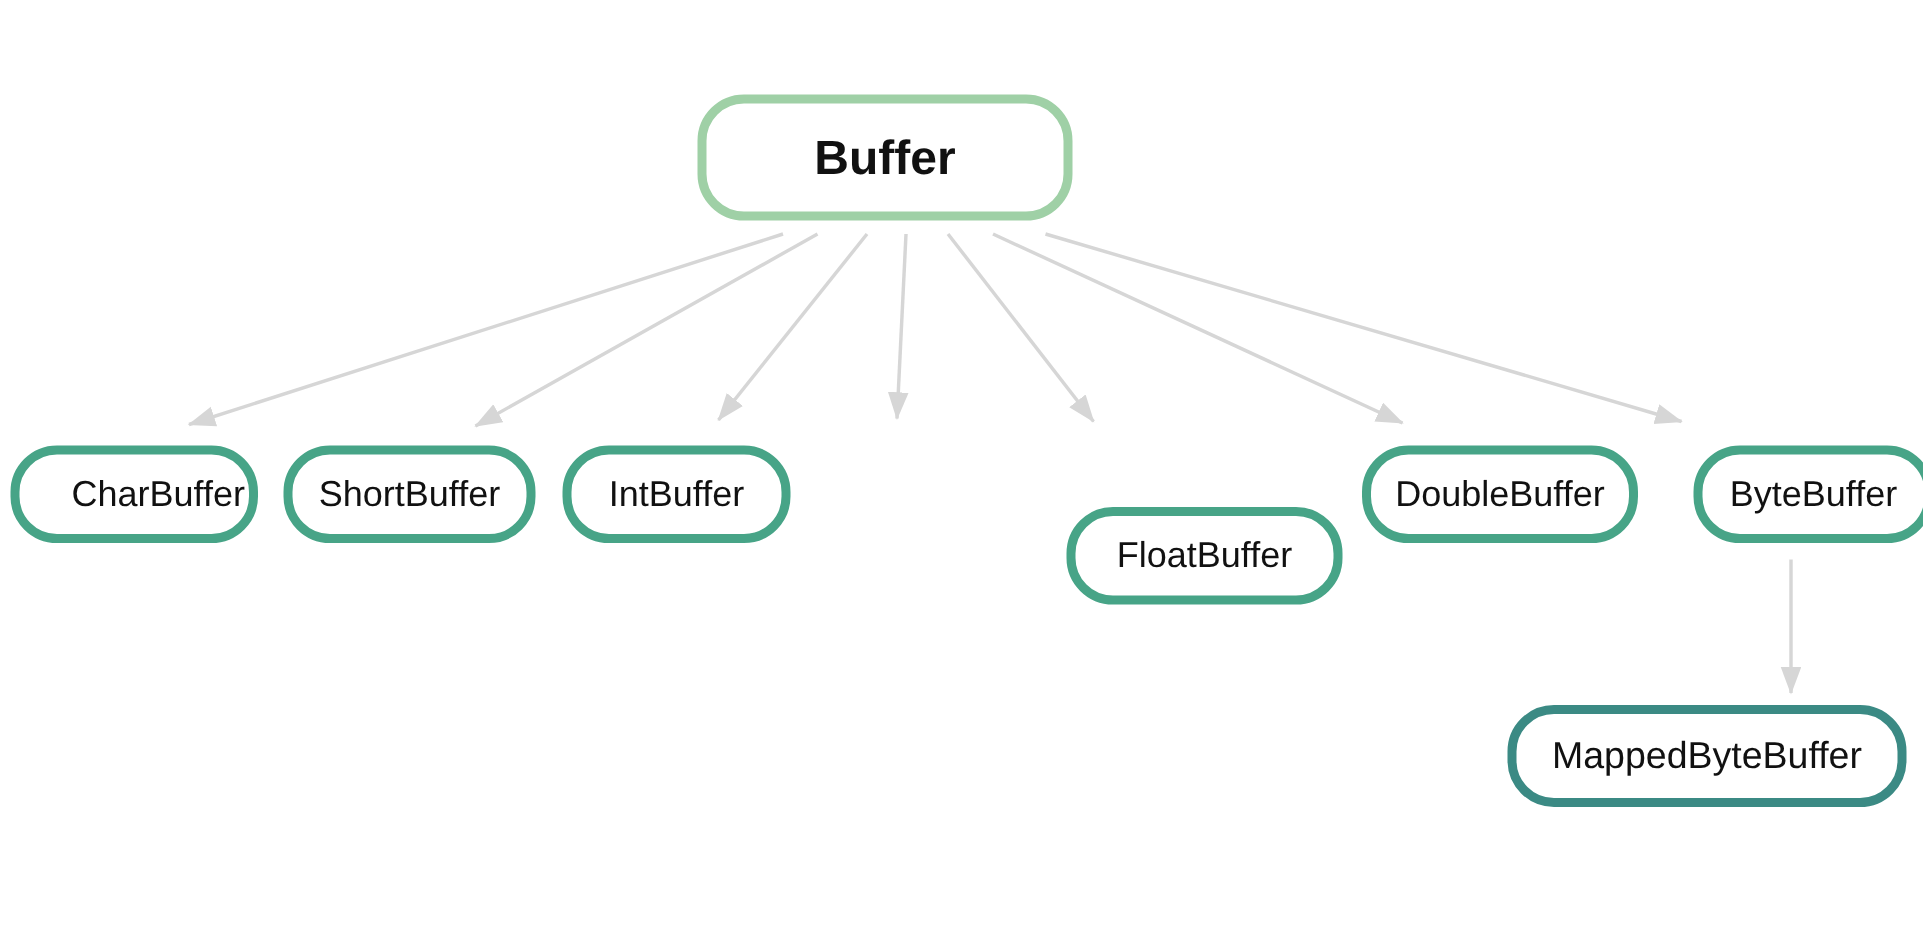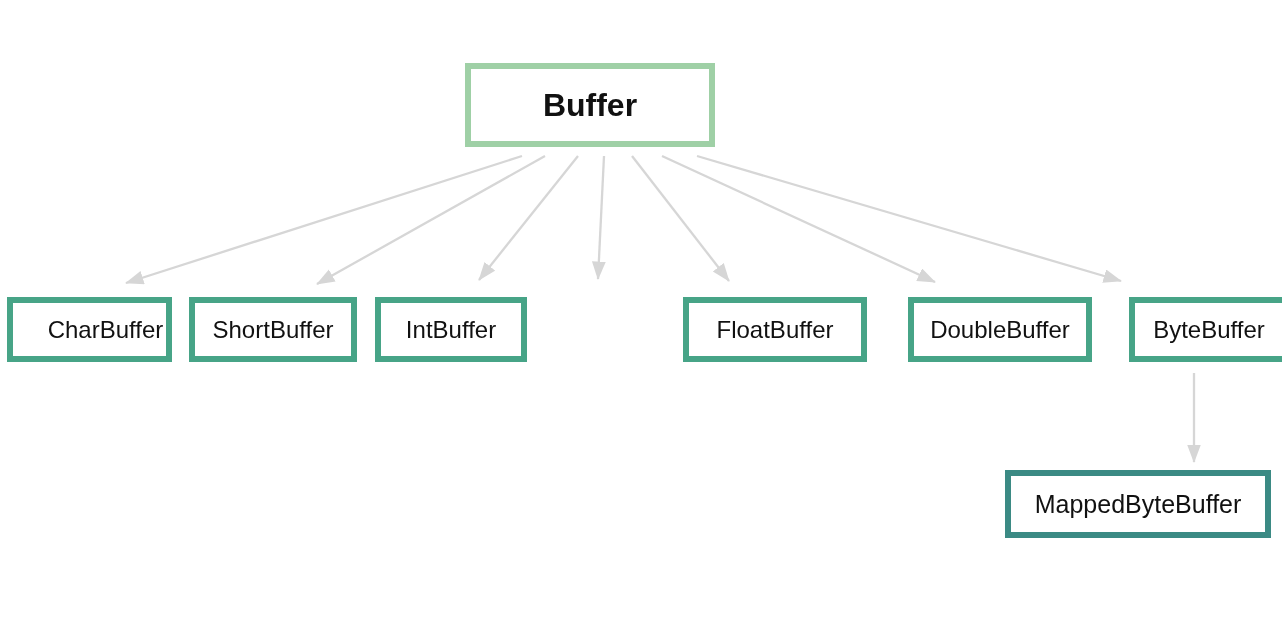--- a/index.html
+++ b/index.html
@@ -23,20 +23,21 @@
   }
   .node {
     position: absolute;
     box-sizing: border-box;
     background: #ffffff;
     display: flex;
     align-items: center;
     justify-content: center;
     color: #111111;
     white-space: nowrap;
+    border-radius: 31px;
   }
   .node-root {
     left: 465px; top: 63px; width: 250px; height: 84px;
     border: 6px solid var(--root-border, #9fd0a6);
     font-size: 32px;
     font-weight: 700;
   }
   .node-child {
     top: 297px; height: 65px;
     border: 6px solid var(--child-border, #47a487);
@@ -46,21 +47,21 @@
   .node-grandchild {
     left: 1005px; top: 470px; width: 266px; height: 68px;
     border: 6px solid var(--grandchild-border, #3b8a84);
     font-size: 25px;
     font-weight: 400;
   }
   #n-char   { left: 7px;    width: 165px; padding-left: 32px; }
   #n-short  { left: 189px;  width: 168px; justify-content: center; }
   #n-int    { left: 375px;  width: 152px; }
   #n-long   { left: 531px;  width: 167px; }
-  #n-float  { left: 683px;  width: 184px; }
+  #n-float  { left: 711px;  width: 184px; margin-top: 41px; }
   #n-double { left: 908px;  width: 184px; }
   #n-byte   { left: 1129px; width: 160px; }
 </style>
 </head>
 <body>
 
 <div id="canvas">
 
   <svg id="edges" width="1282" height="630" viewBox="0 0 1282 630">
     <defs>

